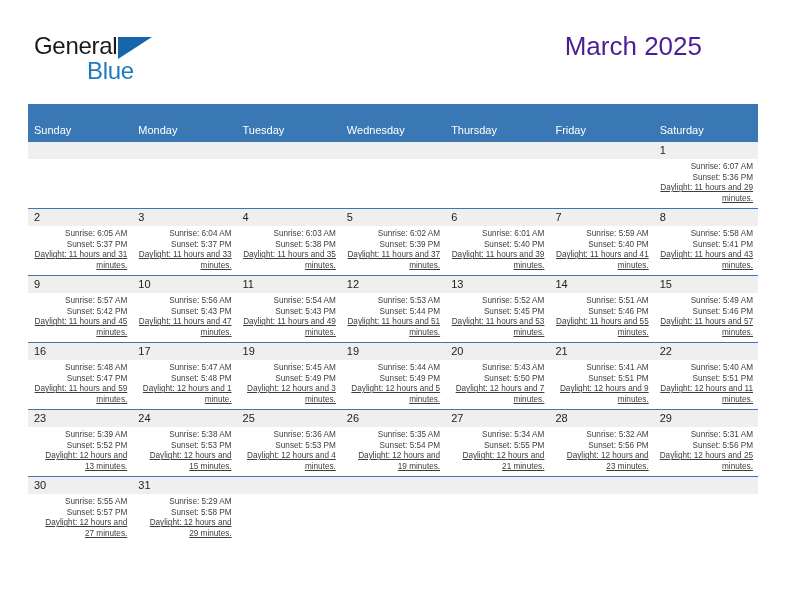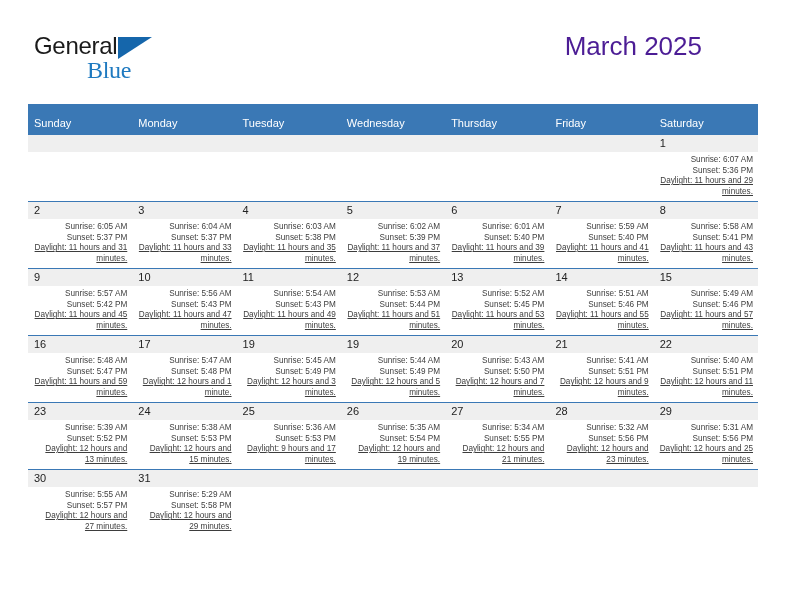--- a/index.html
+++ b/index.html
@@ -47,21 +47,21 @@
     color: #1a1a1a;
     font-family: "Liberation Sans", sans-serif;
   }
   .brand-blue {
     position: absolute;
     left: 53px;
     top: 25px;
     font-size: 24px;
     letter-spacing: -0.3px;
     color: #1f7ac0;
-    font-family: Liberation Serif, serif;
+    font-family: Liberation Sans, sans-serif;
   }
   .brand-flag {
     position: absolute;
     left: 84px;
     top: 5px;
     width: 0;
     height: 0;
     border-left: 34px solid #1566ab;
     border-bottom: 22px solid transparent;
   }
@@ -94,21 +94,21 @@
     width: 730px;
     border-collapse: collapse;
     table-layout: fixed;
   }
   .calendar th {
     background: #3a78b5;
     color: #ffffff;
     font-size: 11px;
     font-weight: normal;
     text-align: left;
-    padding: 13px 0 5px 6px;
+    padding: 20px 0 5px 6px;
     height: 12px;
     border: none;
   }
   .calendar td {
     vertical-align: top;
     padding: 0;
     border-top: 1px solid #3a78b5;
     background: #ffffff;
     height: 66px;
     width: 104.28px;
@@ -458,21 +458,21 @@
                 <div class="daylight">Daylight: 12 hours and 15 minutes.</div>
               </div>
             </div>
           </td>
           <td>
             <div class="cell">
               <div class="daynum-band">25</div>
               <div class="cell-info">
                 <div>Sunrise: 5:36 AM</div>
                 <div>Sunset: 5:53 PM</div>
-                <div class="daylight">Daylight: 9 hours and 17 minutes.</div>
+                <div class="daylight">Daylight: 12 hours and 4 minutes.</div>
               </div>
             </div>
           </td>
           <td>
             <div class="cell">
               <div class="daynum-band">26</div>
               <div class="cell-info">
                 <div>Sunrise: 5:35 AM</div>
                 <div>Sunset: 5:54 PM</div>
                 <div class="daylight">Daylight: 12 hours and 19 minutes.</div>

